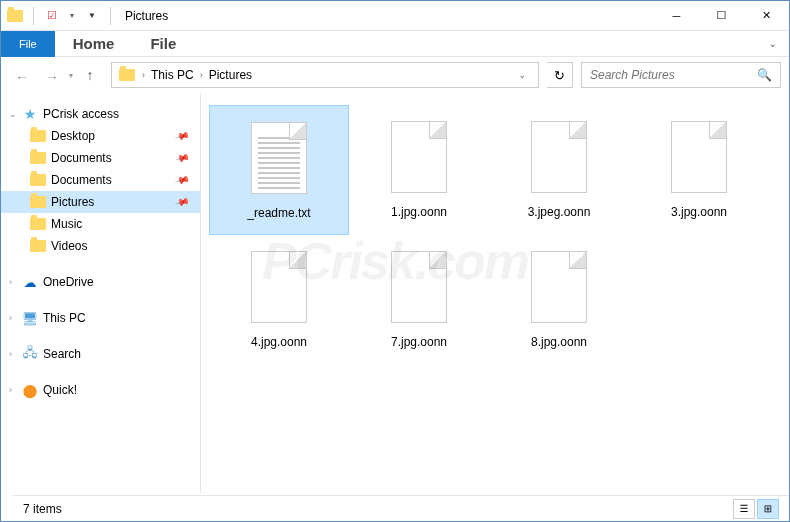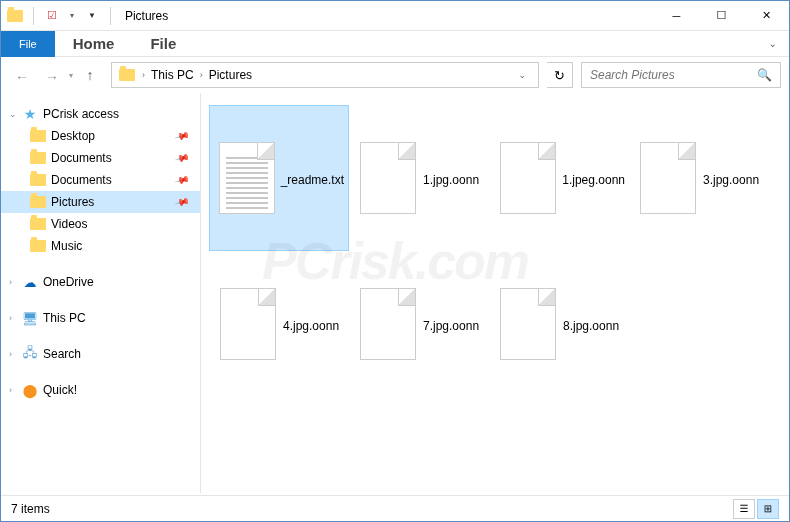--- a/index.html
+++ b/index.html
@@ -32,30 +32,30 @@
 .main { display: flex; height: 400px; }
 .sidebar { width: 200px; border-right: 1px solid #e5e5e5; padding: 10px 0; overflow-y: auto; }
 .side-group { margin-bottom: 14px; }
 .side-head { display: flex; align-items: center; padding: 3px 8px; font-size: 12px; cursor: pointer; }
 .side-exp { width: 12px; font-size: 9px; color: #888; }
 .side-ico { width: 18px; height: 16px; display: flex; align-items: center; justify-content: center; margin-right: 4px; }
 .side-item { display: flex; align-items: center; padding: 3px 8px 3px 28px; font-size: 12px; cursor: pointer; position: relative; }
 .side-item.sel { background: #cce8ff; }
 .pin { position: absolute; right: 12px; font-size: 10px; color: #888; transform: rotate(30deg); }
 .files { flex: 1; padding: 12px 8px; display: flex; flex-wrap: wrap; align-content: flex-start; gap: 0; }
-.file { width: 140px; height: 146px; display: flex; flex-direction: row; align-items: center; padding: 8px 4px; cursor: pointer; }
+.file { width: 140px; height: 130px; display: flex; flex-direction: column; align-items: center; padding: 8px 4px; cursor: pointer; }
 .file.sel { background: #cce8ff; border: 1px solid #99d1ff; }
 .file-icon { width: 70px; height: 88px; display: flex; align-items: center; justify-content: center; }
 .file-name { font-size: 12px; text-align: center; margin-top: 4px; }
 .blank-icon { width: 56px; height: 72px; background: #fff; border: 1px solid #ccc; position: relative; }
 .blank-icon::before { content: ''; position: absolute; top: 0; right: 0; width: 16px; height: 16px; background: linear-gradient(135deg, #fff 50%, #e0e0e0 50%); border-left: 1px solid #ccc; border-bottom: 1px solid #ccc; }
 .txt-icon { width: 56px; height: 72px; background: #fff; border: 1px solid #ccc; position: relative; padding: 14px 6px 4px; }
 .txt-icon::before { content: ''; position: absolute; top: 0; right: 0; width: 16px; height: 16px; background: linear-gradient(135deg, #fff 50%, #e0e0e0 50%); border-left: 1px solid #ccc; border-bottom: 1px solid #ccc; }
 .txt-line { height: 2px; background: #c8c8c8; margin-bottom: 3px; }
-.statusbar { position: absolute; bottom: 0; left: 0; right: 0; height: 26px; border-top: 1px solid #e5e5e5; display: flex; align-items: center; padding: 0 10px; font-size: 12px; background: #fff; }
+.statusbar { position: absolute; bottom: 0; left: 12px; right: 0; height: 26px; border-top: 1px solid #e5e5e5; display: flex; align-items: center; padding: 0 10px; font-size: 12px; background: #fff; }
 .status-views { margin-left: auto; display: flex; gap: 2px; }
 .view-btn { width: 22px; height: 20px; border: 1px solid #ccc; display: flex; align-items: center; justify-content: center; cursor: pointer; font-size: 10px; }
 .view-btn.active { background: #cce8ff; border-color: #99d1ff; }
 .folder-ico { width: 16px; height: 12px; background: #ffd868; border-radius: 1px; position: relative; }
 .folder-ico::before { content: ''; position: absolute; top: -3px; left: 1px; width: 6px; height: 3px; background: #ffd868; border-radius: 1px 1px 0 0; }
 .star-ico { color: #5ab4e6; font-size: 14px; }
 .cloud-ico { color: #0364b8; font-size: 13px; }
 .pc-ico { color: #4a9fd8; font-size: 13px; }
 .net-ico { color: #5a9fd4; font-size: 13px; }
 .catch-ico { color: #f7931e; font-size: 13px; }
@@ -146,27 +146,27 @@
             <span class="side-ico">
               <div class="folder-ico"></div>
             </span>
             <span>Pictures</span>
             <span class="pin">📌</span>
           </div>
           <div class="side-item">
             <span class="side-ico">
               <div class="folder-ico"></div>
             </span>
+            <span>Music</span>
+          </div>
+          <div class="side-item">
+            <span class="side-ico">
+              <div class="folder-ico"></div>
+            </span>
             <span>Videos</span>
-          </div>
-          <div class="side-item">
-            <span class="side-ico">
-              <div class="folder-ico"></div>
-            </span>
-            <span>Music</span>
           </div>
         </div>
     </div>
     <div id="root-items">
         <div class="side-group">
           <div class="side-head">
             <span class="side-exp">›</span>
             <span class="side-ico">
               <span class="cloud-ico">☁</span>
             </span>
@@ -224,21 +224,21 @@
       <div class="file">
         <div class="file-icon">
           <div class="blank-icon"></div>
         </div>
         <div class="file-name">1.jpg.oonn</div>
       </div>
       <div class="file">
         <div class="file-icon">
           <div class="blank-icon"></div>
         </div>
-        <div class="file-name">1.jpeg.oonn</div>
+        <div class="file-name">3.jpeg.oonn</div>
       </div>
       <div class="file">
         <div class="file-icon">
           <div class="blank-icon"></div>
         </div>
         <div class="file-name">3.jpg.oonn</div>
       </div>
       <div class="file">
         <div class="file-icon">
           <div class="blank-icon"></div>

